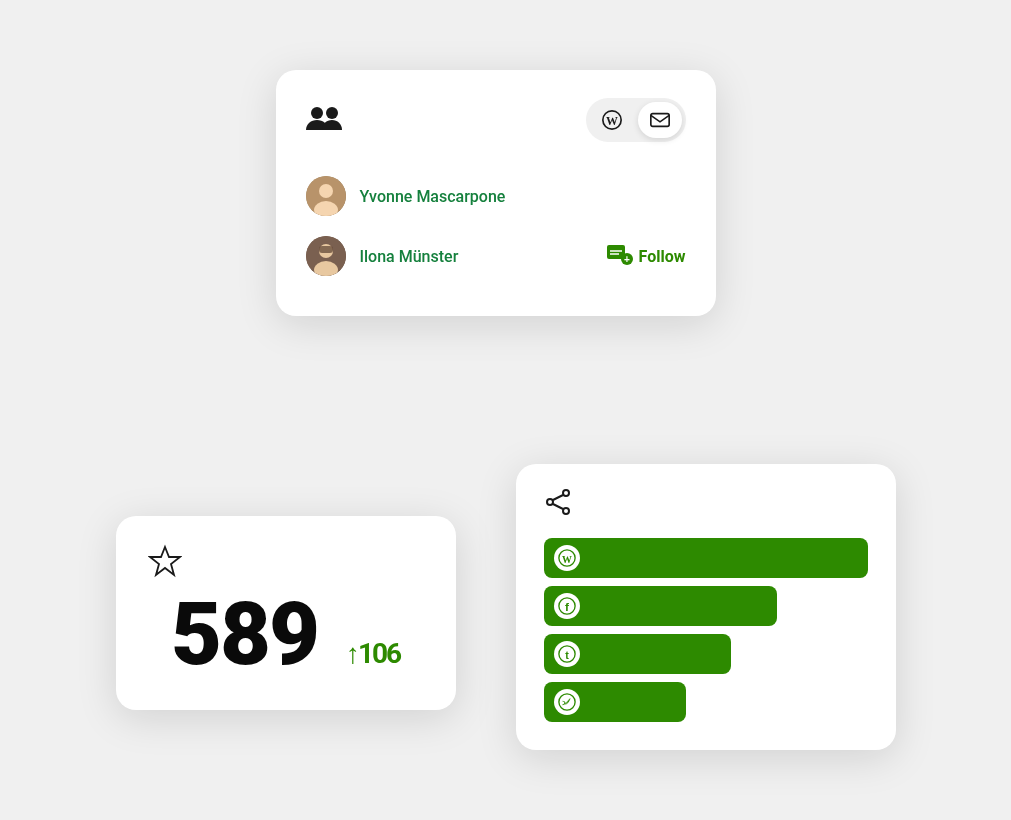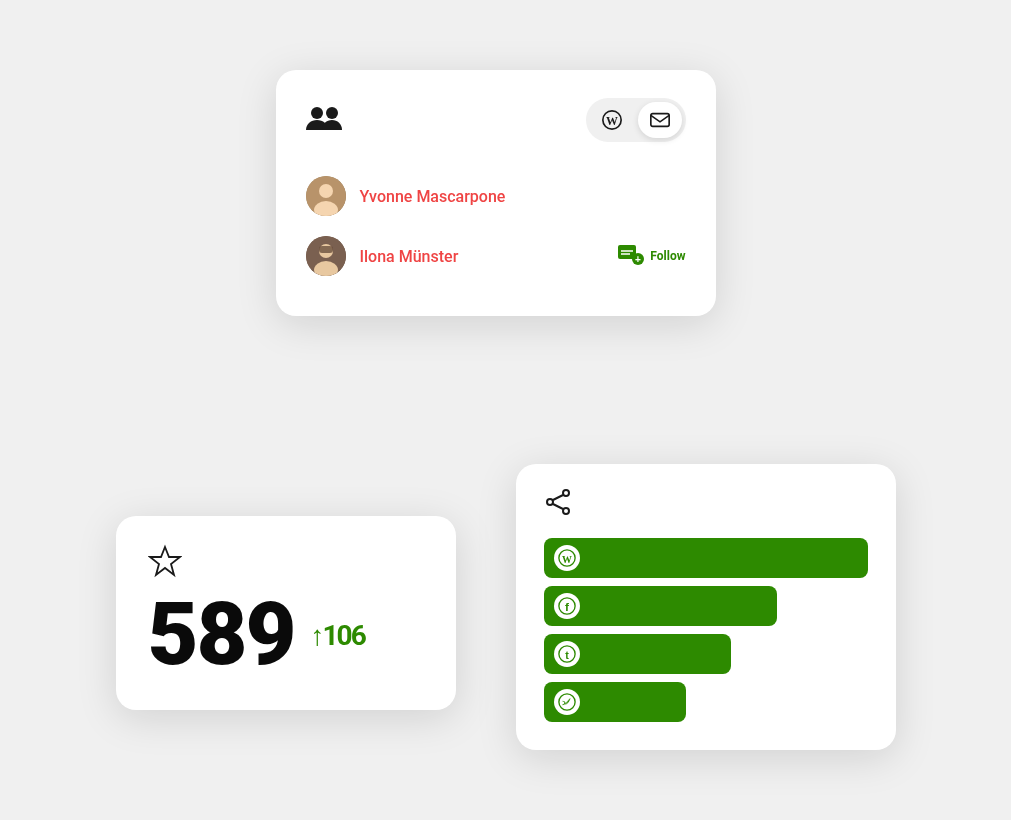--- a/index.html
+++ b/index.html
@@ -104,39 +104,39 @@
       align-items: center;
       justify-content: center;
       font-size: 16px;
       font-weight: 600;
       color: #fff;
     }
 
     .follower-name {
       font-size: 16px;
       font-weight: 500;
-      color: #ef4444;
+      color: #15803d;
     }
 
     .follow-btn {
       position: absolute;
       right: 0;
       display: flex;
       align-items: center;
       gap: 6px;
       cursor: pointer;
     }
 
     .follow-btn .follow-icon {
       color: #2d8a00;
       font-size: 22px;
     }
 
     .follow-btn .follow-label {
-      font-size: 12px;
+      font-size: 16px;
       font-weight: 700;
       color: #2d8a00;
     }
 
     
     .av-yvonne { background: linear-gradient(135deg, #b0956e, #8a6a40); }
     .av-ballio { background: linear-gradient(135deg, #7a6050, #5a4030); }
     .av-jeff   { background: linear-gradient(135deg, #9c6060, #6a3030); }
     .av-ilona  { background: linear-gradient(135deg, #a0804a, #c49060); }
 
@@ -159,28 +159,29 @@
 
     .stat-number {
       font-size: 88px;
       font-weight: 900;
       color: #0a0a0a;
       line-height: 1;
       margin-top: 8px;
       letter-spacing: -2px;
       display: flex;
       align-items: flex-end;
-      gap: 16px;
+      gap: 28px;
+      justify-content: center;
     }
 
     .stat-delta {
       font-size: 28px;
       font-weight: 700;
       color: #2d8a00;
-      margin-bottom: 28px;
+      margin-bottom: 10px;
       display: flex;
       align-items: center;
       gap: 2px;
     }
 
     
     .card-share {
       bottom: 0;
       right: 0;
       width: 380px;

